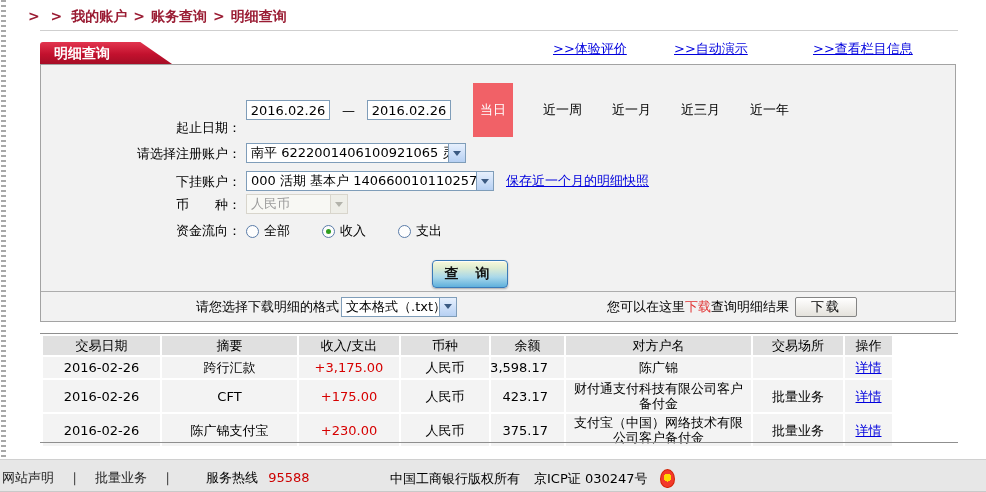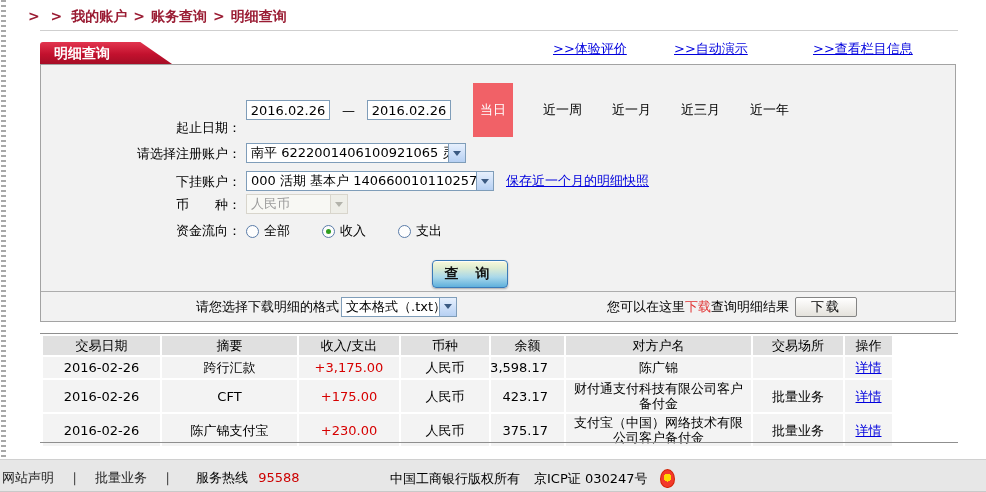--- a/index.html
+++ b/index.html
@@ -88,21 +88,21 @@
   .num { justify-content:flex-end; padding-right:16px; }
   .amt { color:#d60000; }
   .detail-link { color:#0000dd; text-decoration:underline; cursor:pointer; }
 
   
   .footer { position:absolute; left:0; top:459px; width:986px; height:33px; background:#e7e7e7;
     border-top:1px solid #d0d0d0; border-bottom:1px solid #c9c9c9; }
   .footer-left { position:absolute; left:2px; top:9px; }
   .footer-left a { color:#222; text-decoration:none; cursor:pointer; }
   .fsep { margin:0 10px; }
-  .hotline { margin-left:8px; }
+  .hotline { margin-left:18px; }
   .hotnum { color:#cc0000; margin-left:6px; }
   .footer-center { position:absolute; left:390px; top:9px; display:flex; align-items:center; }
   .icp { margin-left:14px; }
   .badge { display:inline-block; width:15px; height:19px; margin-left:12px; border:1px solid #d22000;
     background:radial-gradient(circle at 50% 45%, #ffd900 0 34%, #f3392b 35% 100%);
     border-radius:50% 50% 46% 46% / 52% 52% 48% 48%; }
 </style>
 </head>
 <body>
 

